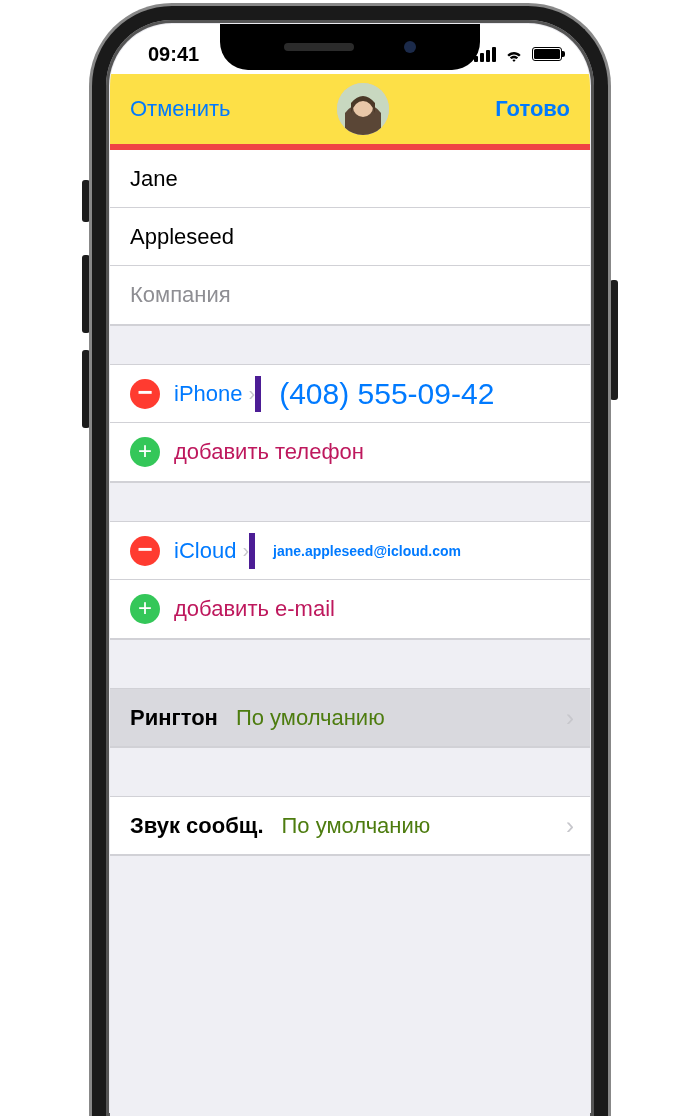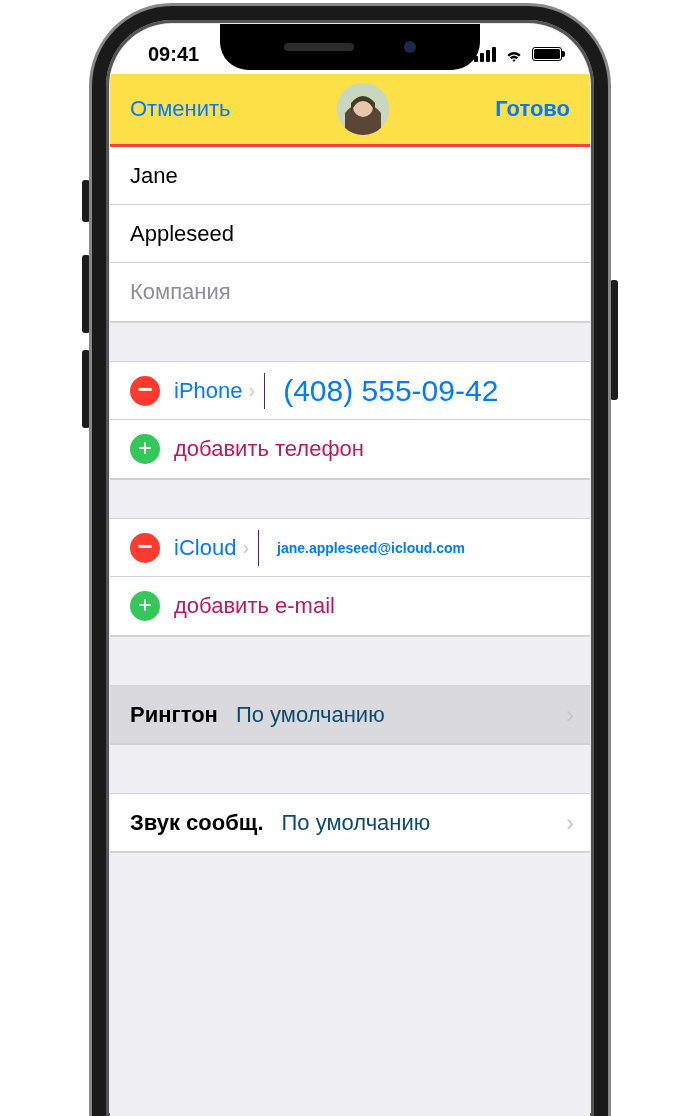--- a/index.html
+++ b/index.html
@@ -136,53 +136,53 @@
       flex: none;
     }
     .delete-btn { background:#ff3b30; }
     .add-btn { background:#34c759; }
     .delete-btn span { color:#fff; font-size:26px; font-weight:600; line-height:1; position:relative; top:-2px;}
     .add-btn span { color:#fff; font-size:24px; font-weight:400; line-height:1; position:relative; top:-1px;}
     .type-label {
       color:#007aff;
       display:flex; align-items:center;
       gap:4px;
-      padding-right:9px;
-      border-right:1px solid #4c1d95;
+      padding-right:0;
+      border-right:6px solid #4c1d95;
       height:36px;
     }
     .chevsmall { color:#c7c7cc; font-size:20px; padding-left:2px;}
     .value { color:#007aff; padding-left:18px; font-size:30px;}
     .add-text { color:#be185d; }
     .ringtone-row, .text-row {
       display:flex; align-items:center;
       min-height:58px;
       padding:0 20px;
       font-size:22px;
       background:#fff;
       justify-content:flex-start;
       gap: 18px;
       position:relative;
     }
     .ringtone-row.selected { background:#d9d9de; }
     .section-spacer { height: 40px; background:#efeff4; border-top:1px solid #d1d1d6; border-bottom:1px solid #d1d1d6;}
     .row-label { color:#000;font-weight:bold; }
-    .row-value { color:#0c4a6e; }
+    .row-value { color:#4d7c0f; }
     .disclosure {
       position:absolute; right:16px;
       color:#c7c7cc; font-size:24px;
     }
     .side-btn {
       position:absolute; background:#1c1c1c; border-radius:3px;
     }
     .side-left1 { left:30px; top:180px; width:8px; height:42px; }
     .side-left2 { left:30px; top:255px; width:8px; height:78px; }
     .side-left3 { left:30px; top:350px; width:8px; height:78px; }
     .side-right { right:30px; top:280px; width:8px; height:120px; }
-    .group-first-border { border-top:3px solid #ef4444; }
+    .group-first-border { border-top:6px solid #ef4444; }
     .group-last-border { border-bottom:1px solid #d1d1d6; }
   </style>
 </head>
 <body>
 
 <div class="device">
   <div class="side-btn side-left1"></div>
   <div class="side-btn side-left2"></div>
   <div class="side-btn side-left3"></div>
   <div class="side-btn side-right"></div>

